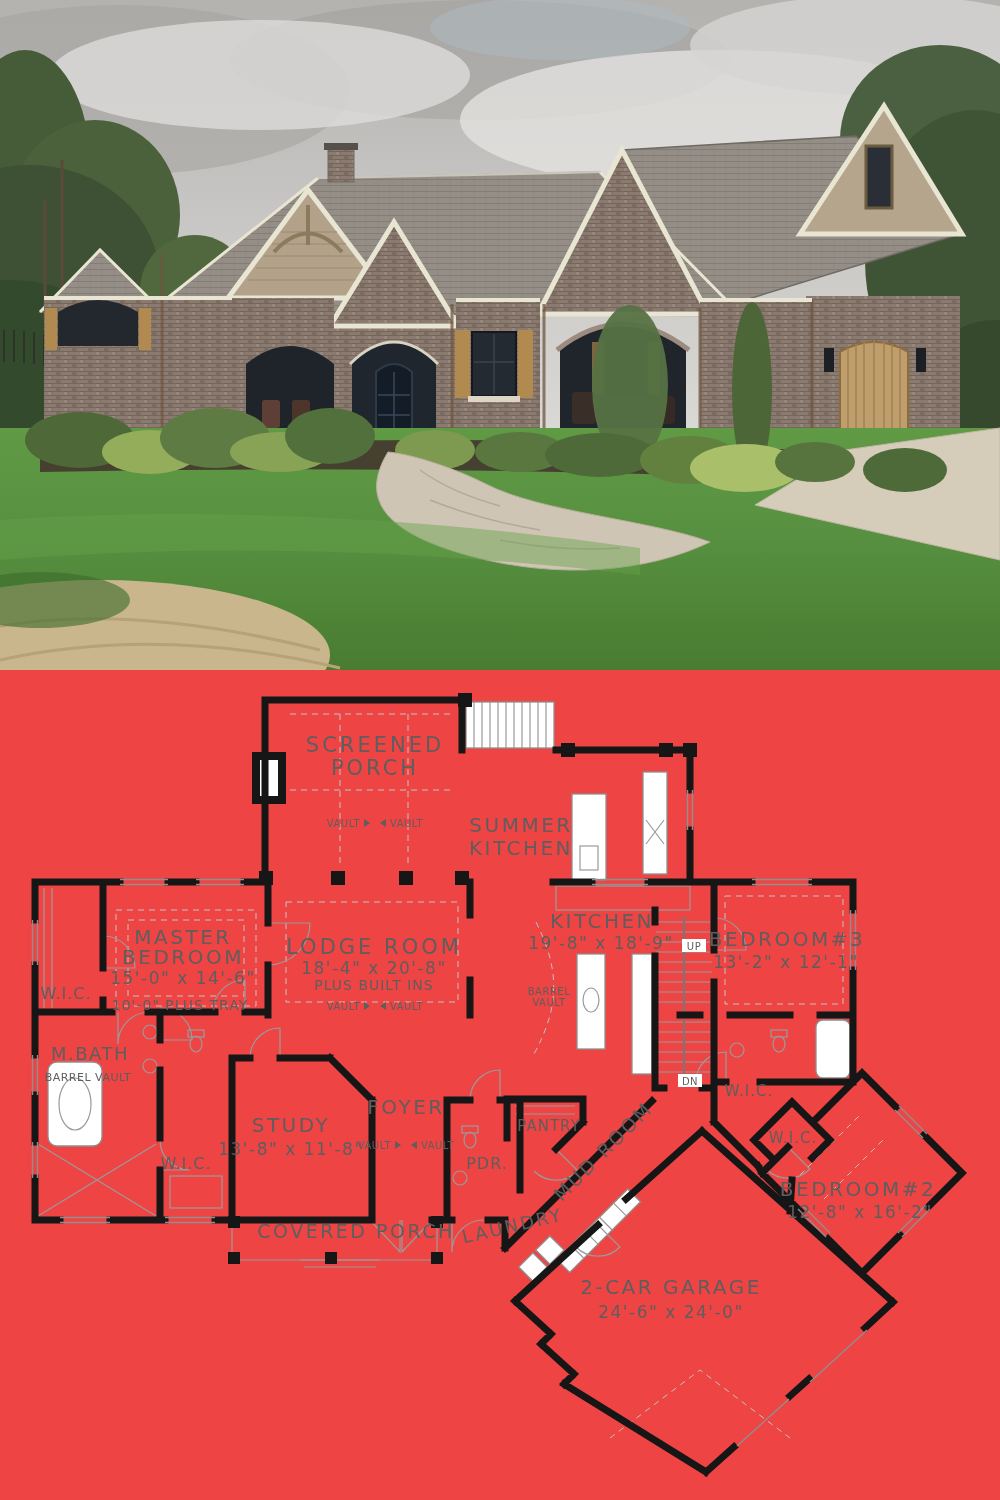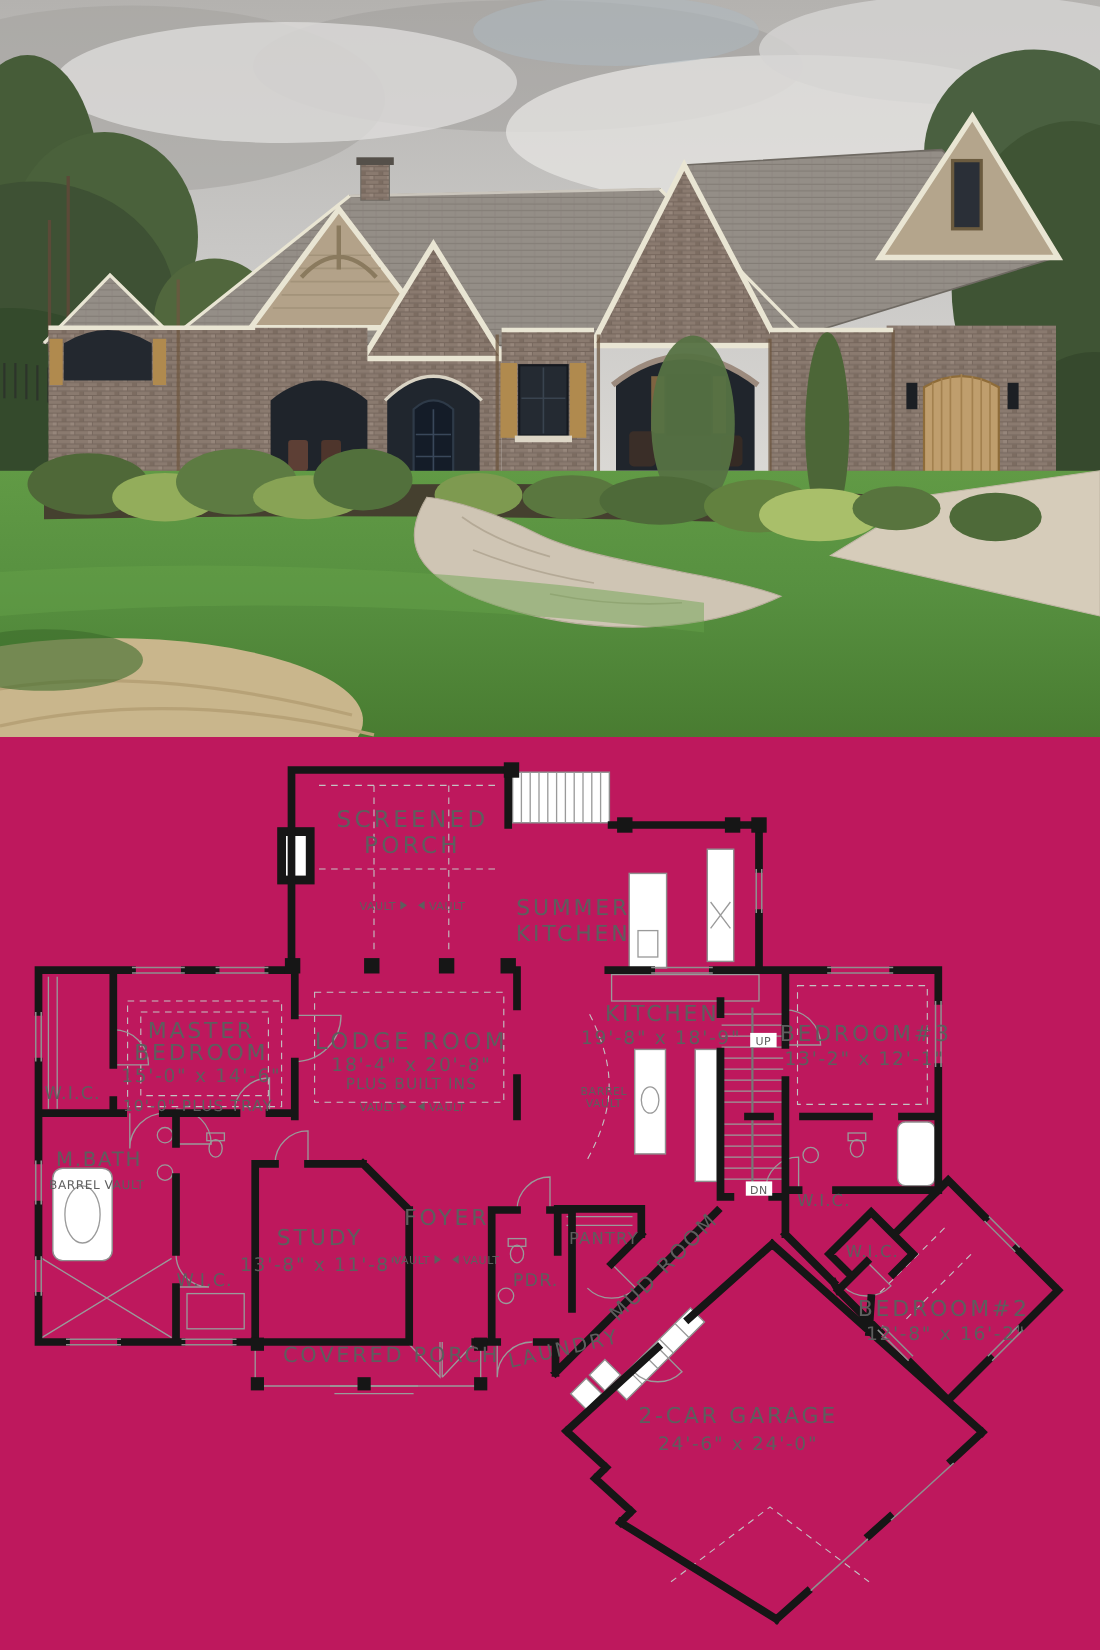--- a/index.html
+++ b/index.html
@@ -1,16 +1,16 @@
 <!DOCTYPE html>
 <html><head>
 <meta charset="utf-8">
 <style>
   html,body{margin:0;padding:0;background:#fff;}
-  .page{position:relative;width:1000px;height:1500px;overflow:hidden;background:#be185d;
+  .page{position:relative;width:1000px;height:1500px;overflow:hidden;background:#ef4444;
         font-family:"DejaVu Sans", sans-serif;}
   .photo{position:absolute;top:0;left:0;width:1000px;height:670px;}
   .plan{position:absolute;top:670px;left:0;width:1000px;height:830px;}
   svg text{user-select:none;}
   .rm{fill:#5e5e5e;letter-spacing:2.5px;font-size:20px;}
   .rm-big{fill:#5e5e5e;letter-spacing:3px;font-size:21px;}
   .dim{fill:#5e5e5e;letter-spacing:1.5px;font-size:17px;}
   .note{fill:#5e5e5e;letter-spacing:1px;font-size:14px;}
   .sm{fill:#5e5e5e;font-size:10px;letter-spacing:0.5px;}
   .wic{fill:#5e5e5e;font-size:16px;letter-spacing:1px;}

